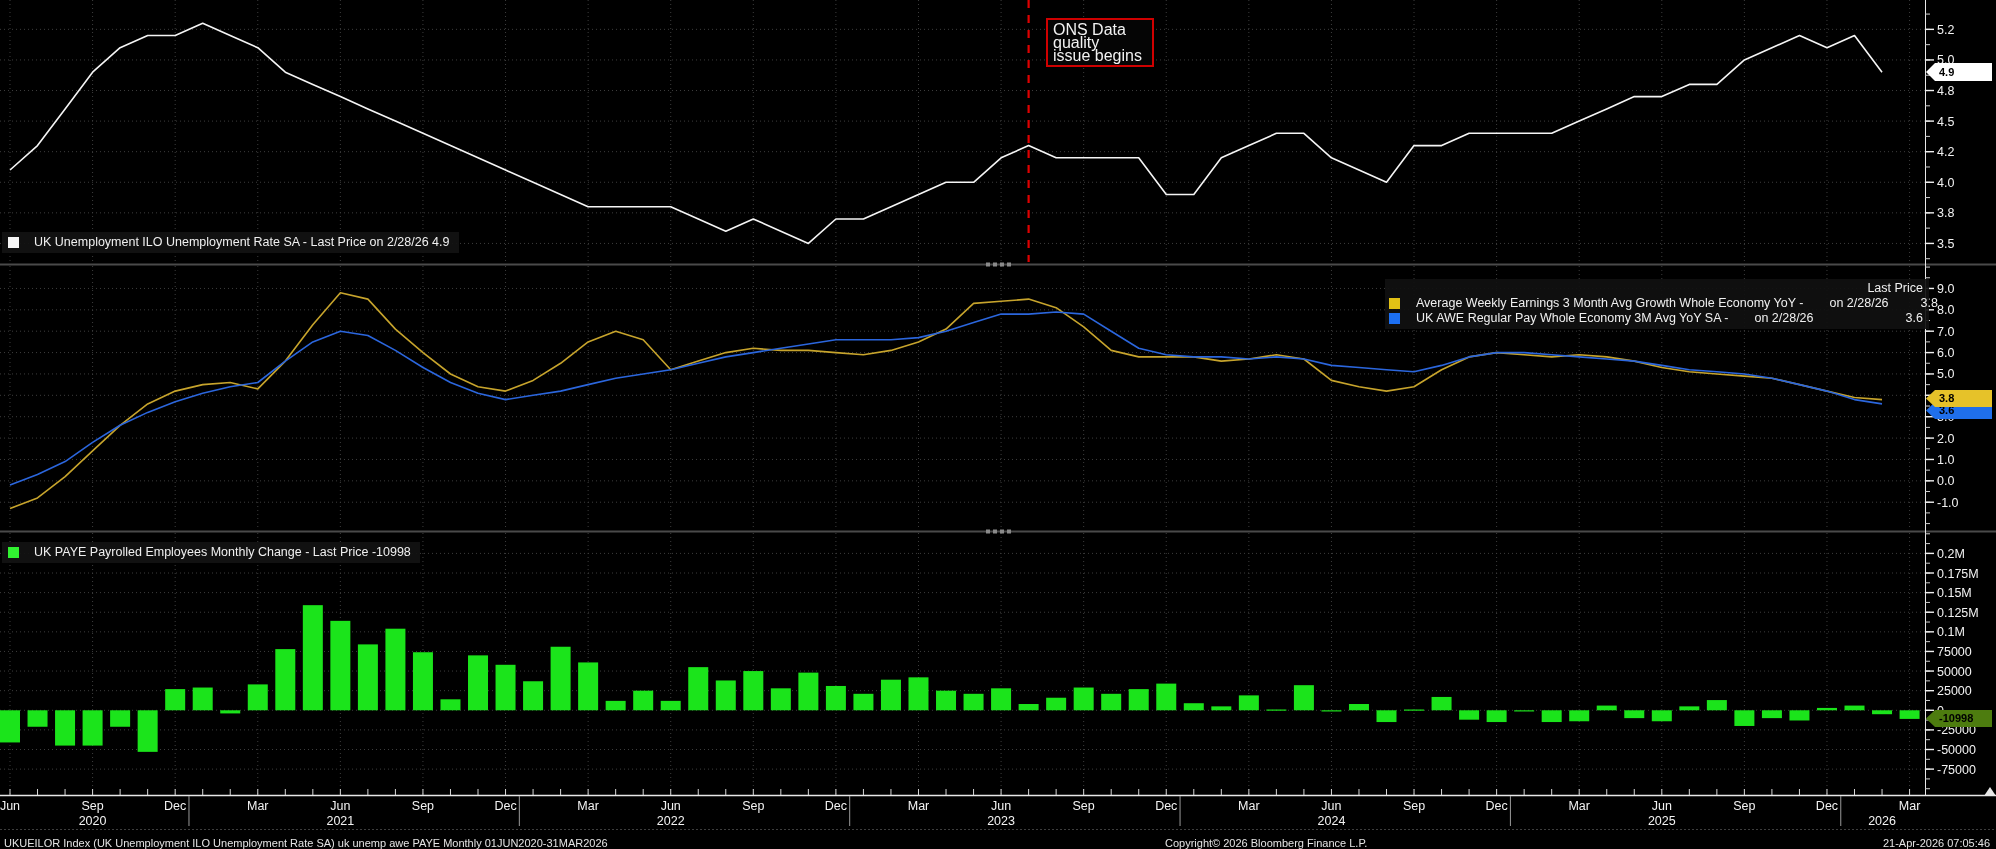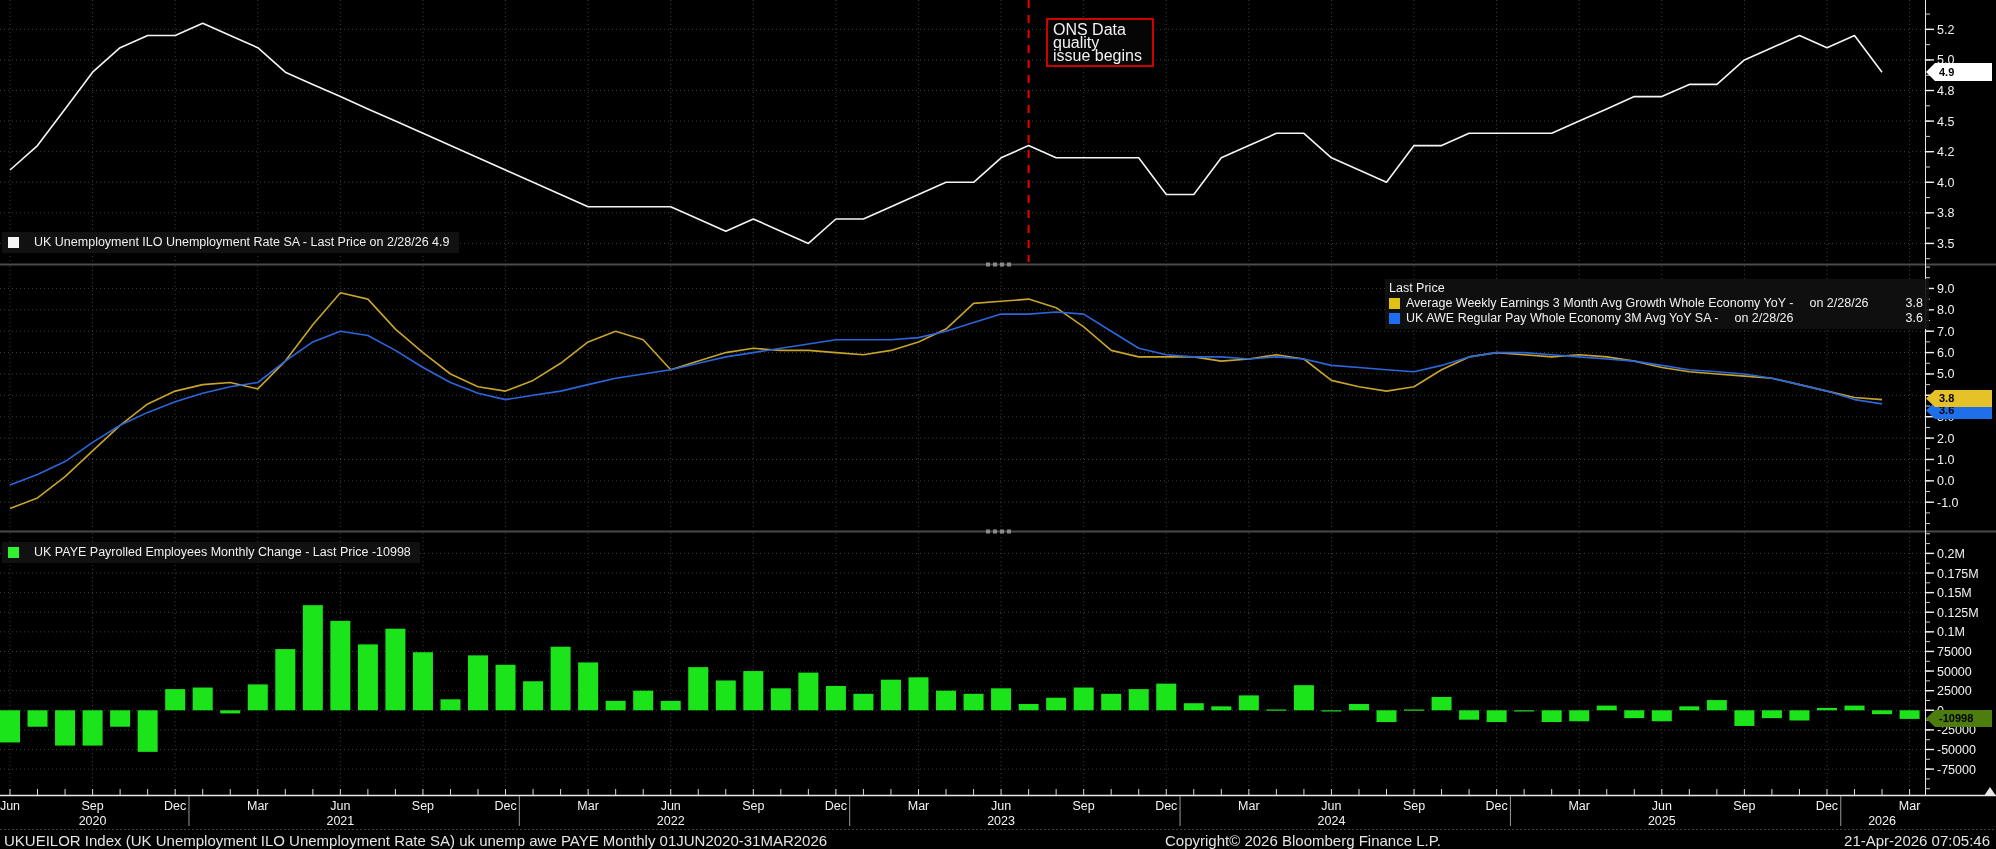--- a/index.html
+++ b/index.html
@@ -11,39 +11,39 @@
   .legend{
     position:absolute;display:flex;align-items:center;gap:15px;
     background:rgba(18,18,18,.92);padding:3px 9px 4px 6px;font-size:12.5px;color:#f0f0f0;
     white-space:nowrap;
   }
   .swatch{width:11px;height:11px;display:inline-block;flex:0 0 auto;}
   #p2-legend{
     position:absolute;left:1385px;top:279px;width:534px;
     background:rgba(16,16,16,.92);font-size:12.5px;color:#f0f0f0;padding:2px 6px 3px 4px;
   }
-  #p2-legend .lp-header{text-align:left;margin-bottom:1px;}
-  .lp-row{display:flex;align-items:center;gap:6px;line-height:15px;white-space:nowrap;}
+  #p2-legend .lp-header{text-align:right;margin-bottom:1px;}
+  .lp-row{display:flex;align-items:center;gap:16px;line-height:15px;white-space:nowrap;}
   .lp-row .lp-name{}
   .lp-row .lp-date{margin-left:10px;}
   .lp-row .lp-spacer{flex:1;}
   #annotation-box{
     position:absolute;left:1046px;top:18px;width:94px;
     border:2px solid #cf0000;background:#050505;color:#f2f2f2;
     font-size:16px;line-height:13px;padding:3px 5px;
   }
   .price-tag{
     position:absolute;left:1926px;width:66px;height:17px;
     clip-path:polygon(0 50%, 9px 0, 100% 0, 100% 100%, 9px 100%);
     color:#000;font-size:11px;line-height:17px;padding-left:13px;box-sizing:border-box;
     font-weight:bold;
   }
   #statusbar{
     position:absolute;left:0;top:831px;width:1996px;height:18px;
-    display:flex;align-items:flex-end;font-size:15px;color:#e4e4e4;
+    display:flex;align-items:flex-end;font-size:11px;color:#e4e4e4;
     background:#000;white-space:nowrap;
   }
   #statusbar .sb-left{margin-left:4px;}
   #statusbar .sb-center{position:absolute;left:1165px;}
   #statusbar .sb-right{position:absolute;right:6px;}
 </style>
 </head>
 <body>
 
 <div id="terminal">

